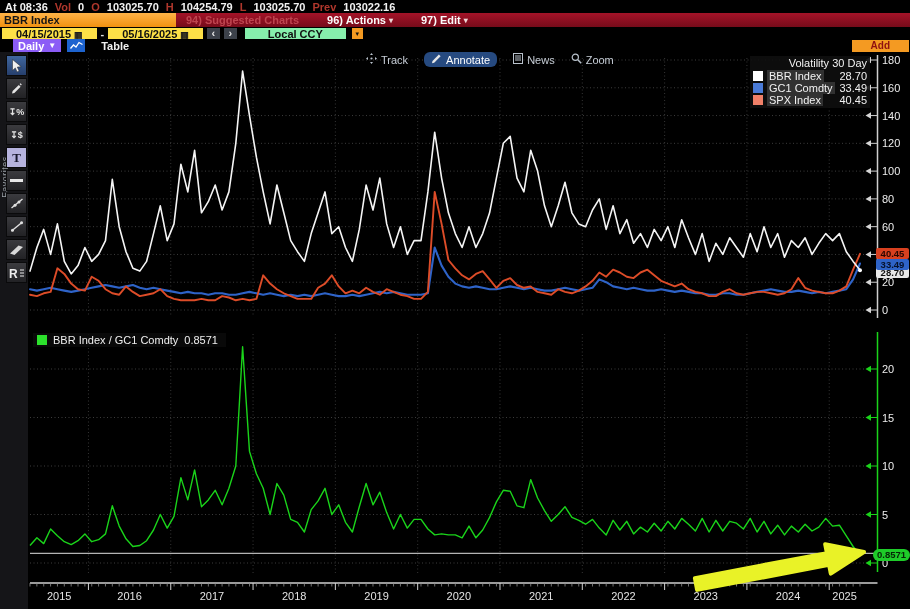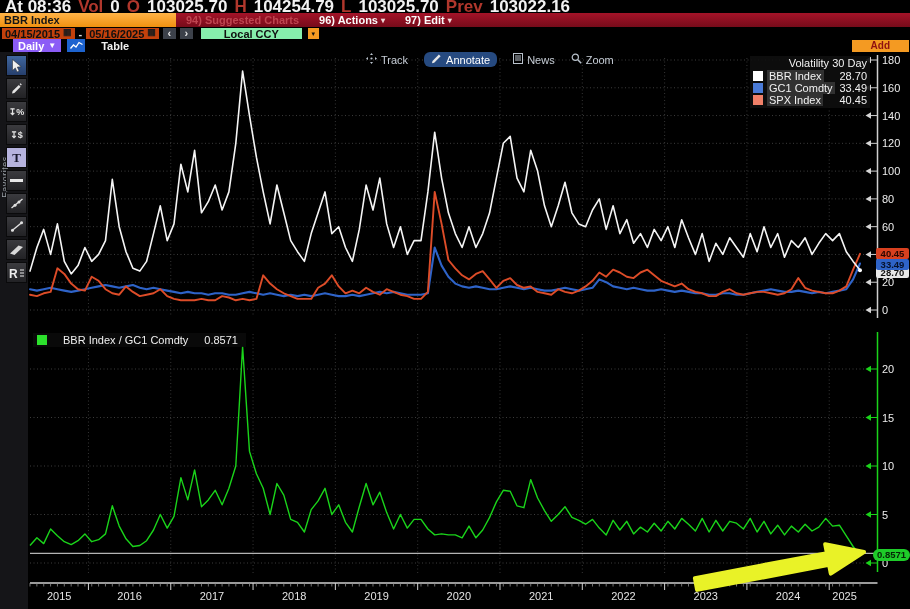--- a/index.html
+++ b/index.html
@@ -1,35 +1,35 @@
 <!DOCTYPE html>
 <html><head>
 <meta charset="utf-8">
 <style>
   html,body{margin:0;padding:0;background:#000;}
   body{font-family:"Liberation Sans",sans-serif;}
   #app{position:relative;width:910px;height:609px;background:#000;overflow:hidden;}
 
   
   .row1{position:absolute;top:0;left:0;right:0;height:13px;display:flex;gap:7px;align-items:center;
-        padding-left:5px;font-size:17px;font-weight:700;white-space:nowrap;background:#000;}
+        padding-left:5px;font-size:11px;font-weight:700;white-space:nowrap;background:#000;}
   .q-label{color:#b0372c;} .q-value{color:#f2f2f2;}
 
   .row2{position:absolute;top:13px;left:0;right:0;height:14px;background:linear-gradient(#a41328,#760b1a);
         display:flex;align-items:center;font-size:11px;}
   .sec-field{width:176px;height:14px;background:linear-gradient(#ffb347,#f09110);color:#151515;
         font-weight:700;line-height:14px;padding-left:4px;box-sizing:border-box;}
-  .r2-item{color:#fcfcfc;font-weight:700;margin-left:20px;display:flex;align-items:center;gap:3px;}
+  .r2-item{color:#fcfcfc;font-weight:700;margin-left:28px;display:flex;align-items:center;gap:3px;}
   .r2-item.dim{color:#bf4550;margin-left:10px;}
   .caret{font-size:8px;color:#f0d8d8;}
 
   .row3{position:absolute;top:27px;left:0;right:0;height:13px;background:#000;display:flex;
         align-items:center;gap:4px;padding-left:2px;font-size:11px;}
-  .datefield{background:#c2410c;color:#101010;font-weight:700;height:12px;display:flex;
-        align-items:flex-start;gap:3px;padding:0 3px;}
+  .datefield{background:#fde047;color:#101010;font-weight:700;height:12px;display:flex;
+        align-items:flex-end;gap:3px;padding:0 14px;}
   .cal-icon{font-size:9px;line-height:9px;color:#1d1d1d;}
   .dash{color:#dcdcdc;font-weight:700;}
   .navbtn{background:#3c414a;color:#e8e8e8;width:13px;height:12px;line-height:11px;text-align:center;
         font-weight:700;font-size:11px;}
   .ccy{background:#86efac;color:#101010;font-weight:700;height:12px;line-height:12px;padding:0 23px;margin-left:4px;}
   .ccy-caret{background:#f49a22;width:11px;height:12px;line-height:12px;text-align:center;
         font-size:7px;color:#101010;margin-left:2px;}
 
   .row4{position:absolute;top:39px;left:0;right:0;height:13px;background:#000;display:flex;
         align-items:center;font-size:11px;font-weight:700;color:#f0f0f0;}
@@ -65,21 +65,21 @@
   .ctb-item.active{background:#264a80;padding:0 7px;border-radius:6px;color:#fff;}
 
   .legend{position:absolute;left:750px;top:4px;width:120px;background:rgba(14,14,14,.9);
         padding:1px 3px 2px;font-size:11px;color:#f2f2f2;box-sizing:border-box;}
   .legend-title{text-align:right;height:13px;line-height:13px;}
   .lrow{display:flex;align-items:center;gap:4px;height:12px;}
   .sw{width:10px;height:10px;flex:none;}
   .llbl{background:rgba(255,255,255,.15);padding:0 2px;white-space:nowrap;}
   .lval{margin-left:auto;}
 
-  .lower-legend{position:absolute;left:33px;top:281px;display:flex;align-items:center;gap:16px;
+  .lower-legend{position:absolute;left:33px;top:281px;display:flex;align-items:center;gap:6px;
         font-size:11px;color:#efefef;background:rgba(10,10,10,.85);padding:1px 8px 1px 4px;}
   .sw2{width:10px;height:10px;}
 
   .badge{position:absolute;left:876px;width:33px;height:11px;line-height:11px;font-size:9.5px;
         font-weight:700;text-align:center;border-radius:2px;}
   #badge-spx{top:196px;z-index:3;} #badge-gc1{top:207px;z-index:2;} #badge-bbr{top:215px;z-index:1;}
   #badge-ratio{position:absolute;left:873px;top:497px;width:37px;height:12px;line-height:12px;
         font-size:9.5px;font-weight:700;text-align:center;border-radius:6px;z-index:2;}
 </style>
 </head>

